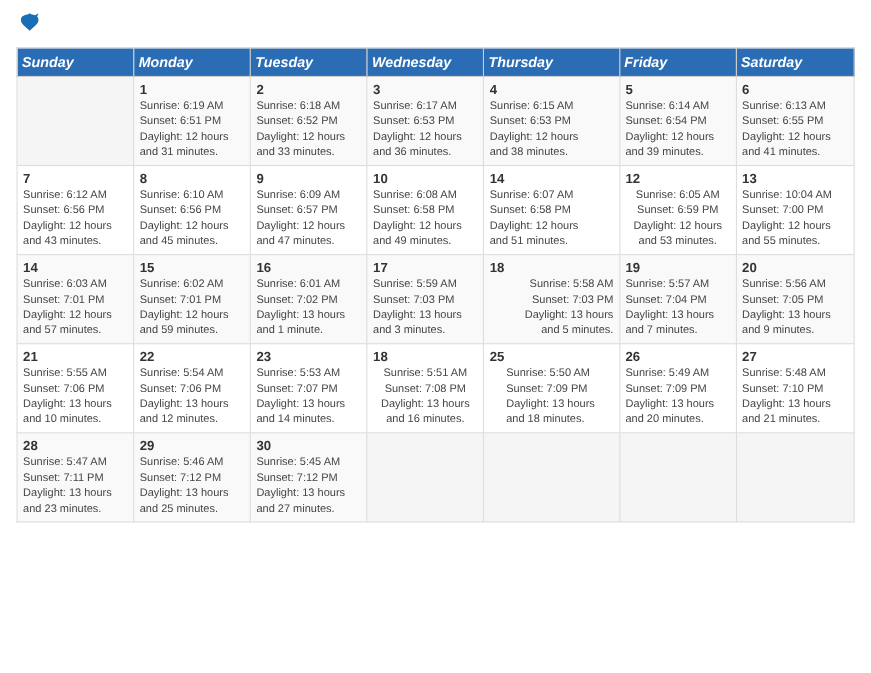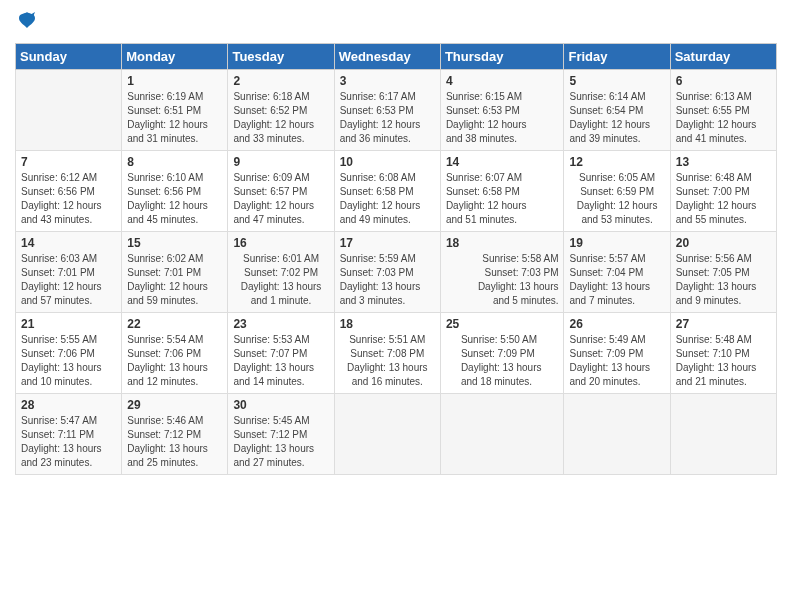--- a/index.html
+++ b/index.html
@@ -57,20 +57,21 @@
       font-size: 11px;
     }
     thead tr th {
       background-color: #2a6db5;
       color: #fff;
       padding: 5px 4px;
       text-align: left;
       font-size: 13px;
       font-weight: bold;
       border: 1px solid #ccc;
+      font-style: italic;
     }
     tbody tr td {
       border: 1px solid #ddd;
       padding: 4px 5px;
       vertical-align: top;
       background: #fff;
       height: 78px;
     }
     tbody tr:nth-child(odd) td {
       background: #f9f9f9;
@@ -208,21 +209,21 @@
           </td>
           <td>
             <span class="day-number">12</span>
             <div class="day-info" style="white-space: pre-line; text-align: center;">Sunrise: 6:05 AM
 Sunset: 6:59 PM
 Daylight: 12 hours
 and 53 minutes.</div>
           </td>
           <td>
             <span class="day-number">13</span>
-            <div class="day-info" style="white-space: pre-line;">Sunrise: 6:48 AM
+            <div class="day-info" style="white-space: pre-line;">Sunrise: 10:04 AM
 Sunset: 7:00 PM
 Daylight: 12 hours
 and 55 minutes.</div>
           </td>
         </tr>
         <tr>
           <td>
             <span class="day-number">14</span>
             <div class="day-info" style="white-space: pre-line;">Sunrise: 6:03 AM
 Sunset: 7:01 PM
@@ -231,21 +232,21 @@
           </td>
           <td>
             <span class="day-number">15</span>
             <div class="day-info" style="white-space: pre-line;">Sunrise: 6:02 AM
 Sunset: 7:01 PM
 Daylight: 12 hours
 and 59 minutes.</div>
           </td>
           <td>
             <span class="day-number">16</span>
-            <div class="day-info" style="white-space: pre-line; text-align: center;">Sunrise: 6:01 AM
+            <div class="day-info" style="white-space: pre-line;">Sunrise: 6:01 AM
 Sunset: 7:02 PM
 Daylight: 13 hours
 and 1 minute.</div>
           </td>
           <td>
             <span class="day-number">17</span>
             <div class="day-info" style="white-space: pre-line;">Sunrise: 5:59 AM
 Sunset: 7:03 PM
 Daylight: 13 hours
 and 3 minutes.</div>

